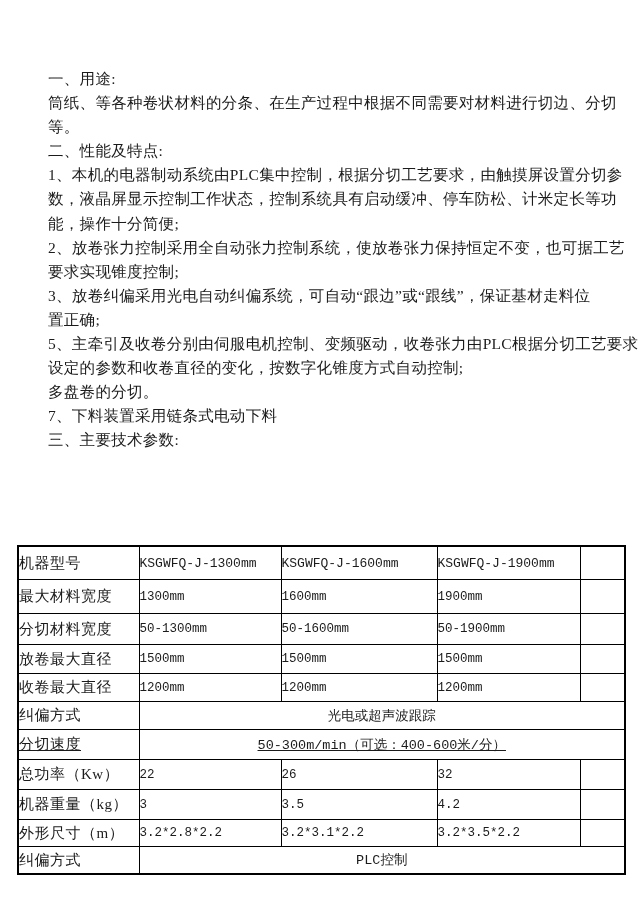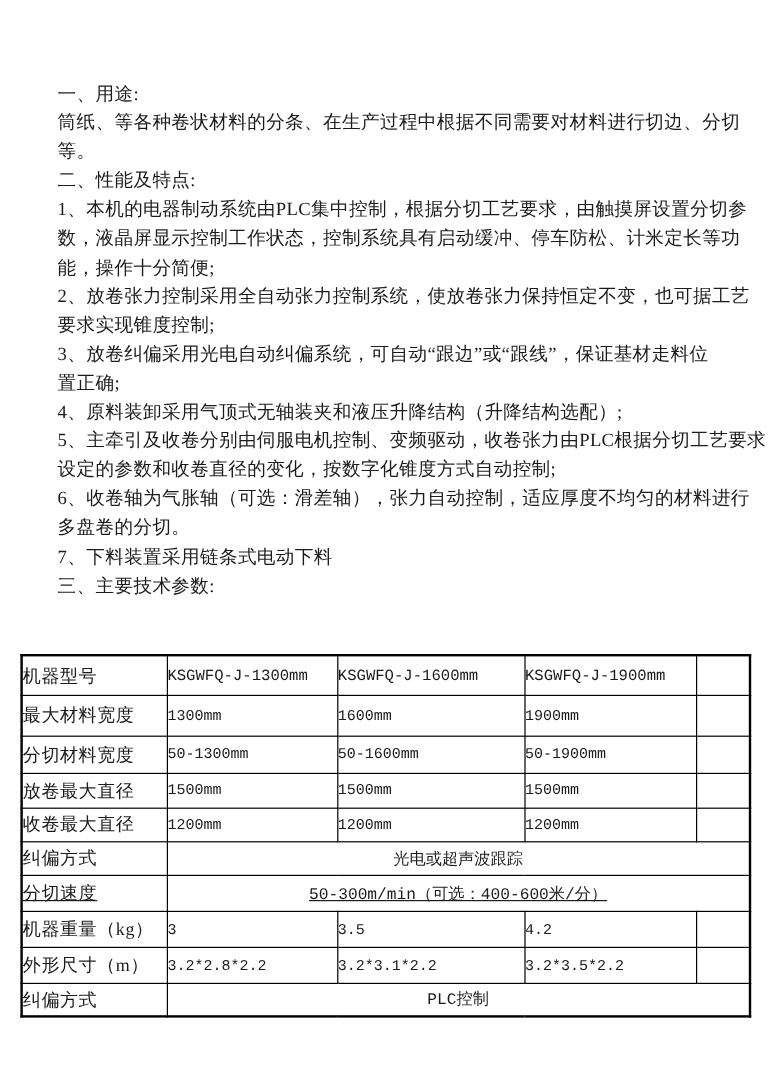--- a/index.html
+++ b/index.html
@@ -80,24 +80,22 @@
     <div class="line">筒纸、等各种卷状材料的分条、在生产过程中根据不同需要对材料进行切边、分切</div>
     <div class="line">等。</div>
     <div class="line">二、性能及特点:</div>
     <div class="line">1、本机的电器制动系统由PLC集中控制，根据分切工艺要求，由触摸屏设置分切参</div>
     <div class="line">数，液晶屏显示控制工作状态，控制系统具有启动缓冲、停车防松、计米定长等功</div>
     <div class="line">能，操作十分简便;</div>
     <div class="line">2、放卷张力控制采用全自动张力控制系统，使放卷张力保持恒定不变，也可据工艺</div>
     <div class="line">要求实现锥度控制;</div>
     <div class="line">3、放卷纠偏采用光电自动纠偏系统，可自动“跟边”或“跟线”，保证基材走料位</div>
     <div class="line">置正确;</div>
-    <div class="line">4、原料装卸采用气顶式无轴装夹和液压升降结构（升降结构选配）;</div>
     <div class="line">5、主牵引及收卷分别由伺服电机控制、变频驱动，收卷张力由PLC根据分切工艺要求</div>
     <div class="line">设定的参数和收卷直径的变化，按数字化锥度方式自动控制;</div>
-    <div class="line">6、收卷轴为气胀轴（可选：滑差轴），张力自动控制，适应厚度不均匀的材料进行</div>
     <div class="line">多盘卷的分切。</div>
     <div class="line">7、下料装置采用链条式电动下料</div>
     <div class="line">三、主要技术参数:</div>
   </div>
 
 <table class="specs">
   <colgroup>
     <col style="width:121px">
     <col style="width:142px">
     <col style="width:156px">
@@ -142,20 +140,27 @@
       </tr>
       <tr>
         <td class="lbl">纠偏方式</td>
         <td class="merged" colspan="4">光电或超声波跟踪</td>
       </tr>
       <tr>
         <td class="lbl">分切速度</td>
         <td class="merged" colspan="4">50-300m/min（可选：400-600米/分）</td>
       </tr>
       <tr>
+        <td class="lbl">总功率（Kw）</td>
+        <td class="val">22</td>
+        <td class="val">26</td>
+        <td class="val">32</td>
+        <td class="empty"></td>
+      </tr>
+      <tr>
         <td class="lbl">机器重量（kg）</td>
         <td class="val">3</td>
         <td class="val">3.5</td>
         <td class="val">4.2</td>
         <td class="empty"></td>
       </tr>
       <tr>
         <td class="lbl">外形尺寸（m）</td>
         <td class="val">3.2*2.8*2.2</td>
         <td class="val">3.2*3.1*2.2</td>

